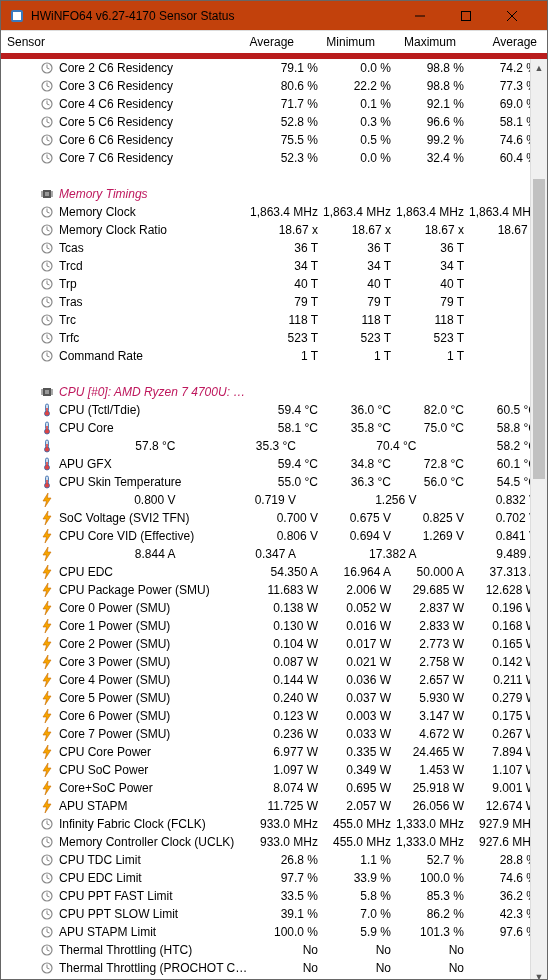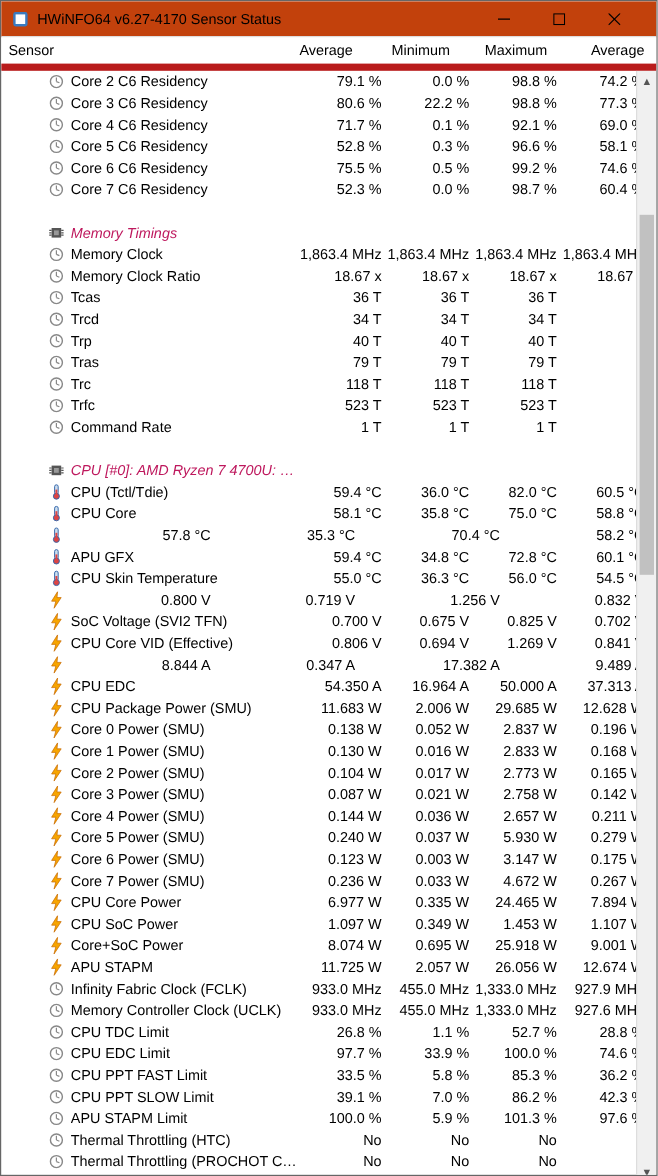--- a/index.html
+++ b/index.html
@@ -143,21 +143,21 @@
         <span class="icon">
           <svg width="12" height="12" viewBox="0 0 12 12">
             <circle cx="6" cy="6" r="5" fill="none" stroke="#888" stroke-width="1.2"></circle>
             <line x1="6" y1="6" x2="6" y2="2.5" stroke="#888"></line>
             <line x1="6" y1="6" x2="8.5" y2="7" stroke="#888"></line>
           </svg>
         </span>
         <span class="label">Core 7 C6 Residency</span>
         <span class="v">52.3 %</span>
         <span class="v">0.0 %</span>
-        <span class="v">98.7 %</span>
+        <span class="v">32.4 %</span>
         <span class="v">60.4 %</span>
       </div>
       <div class="row spacer"></div>
       <div class="row section">
         <span class="icon">
           <svg width="14" height="14" viewBox="0 0 14 14">
             <rect x="3" y="3" width="8" height="8" fill="#555"></rect>
             <rect x="5" y="5" width="4" height="4" fill="#999"></rect>
             <line x1="1" y1="5" x2="3" y2="5" stroke="#555"></line>
             <line x1="1" y1="7" x2="3" y2="7" stroke="#555"></line>

